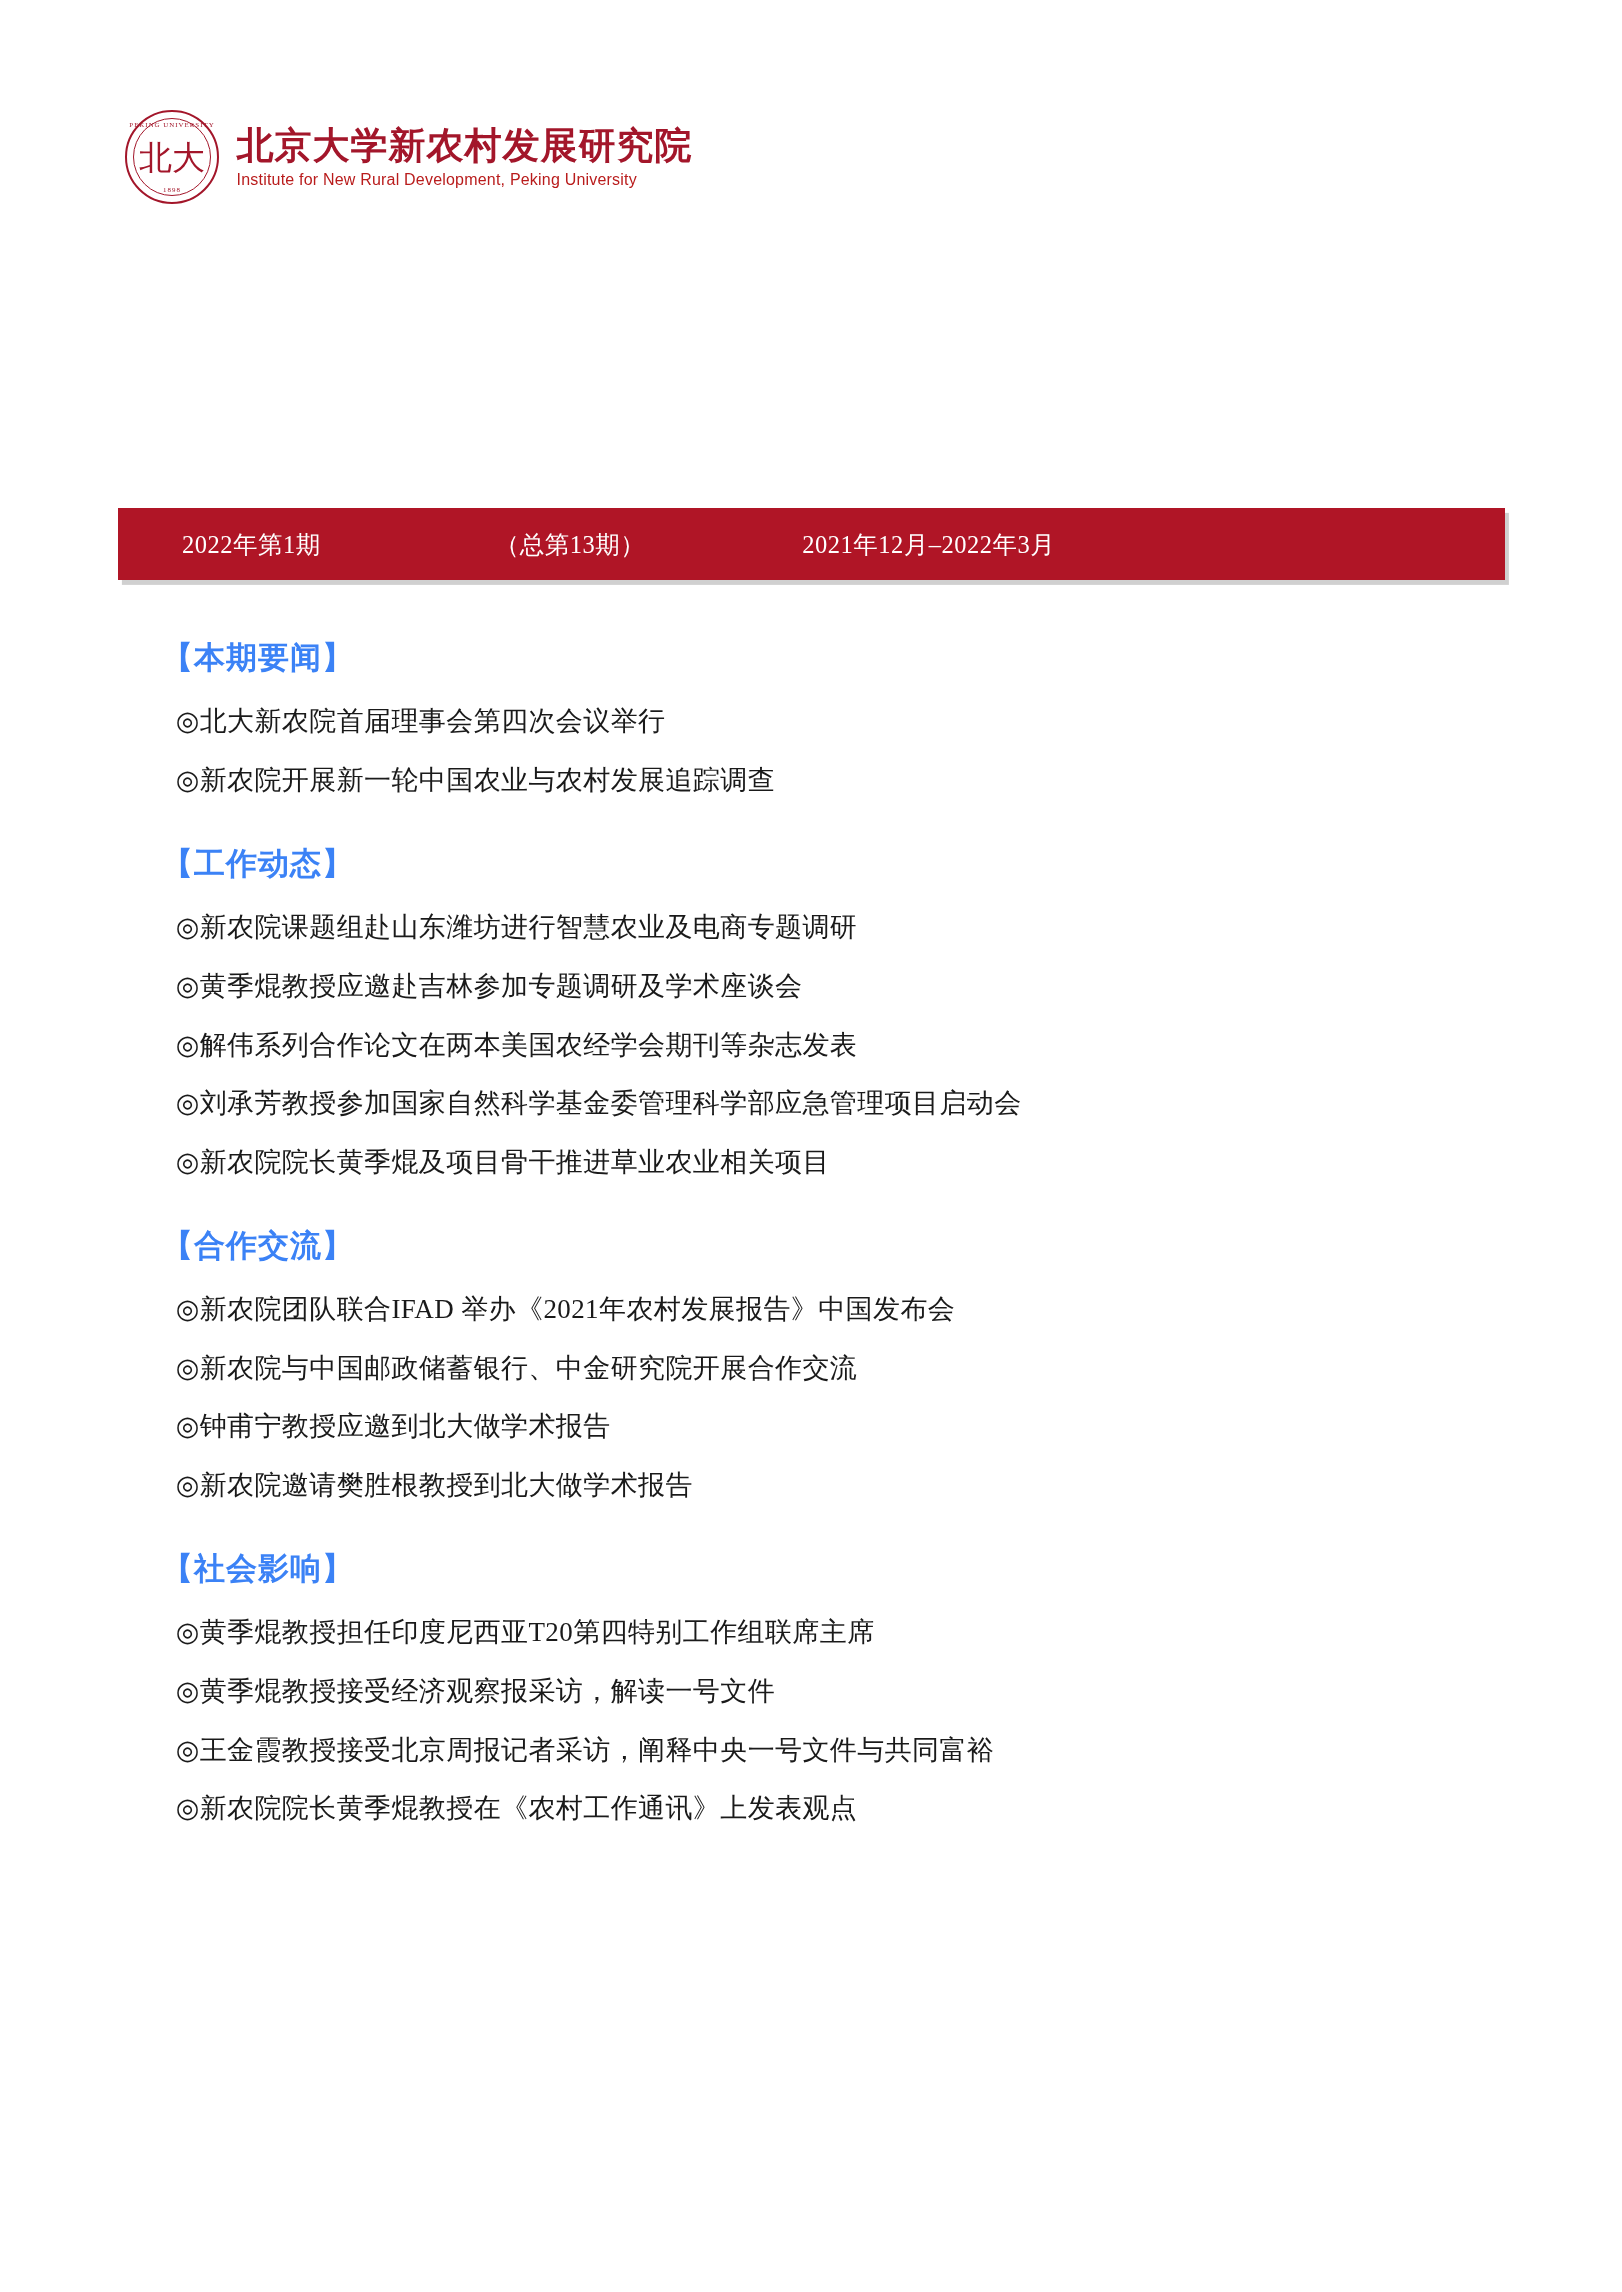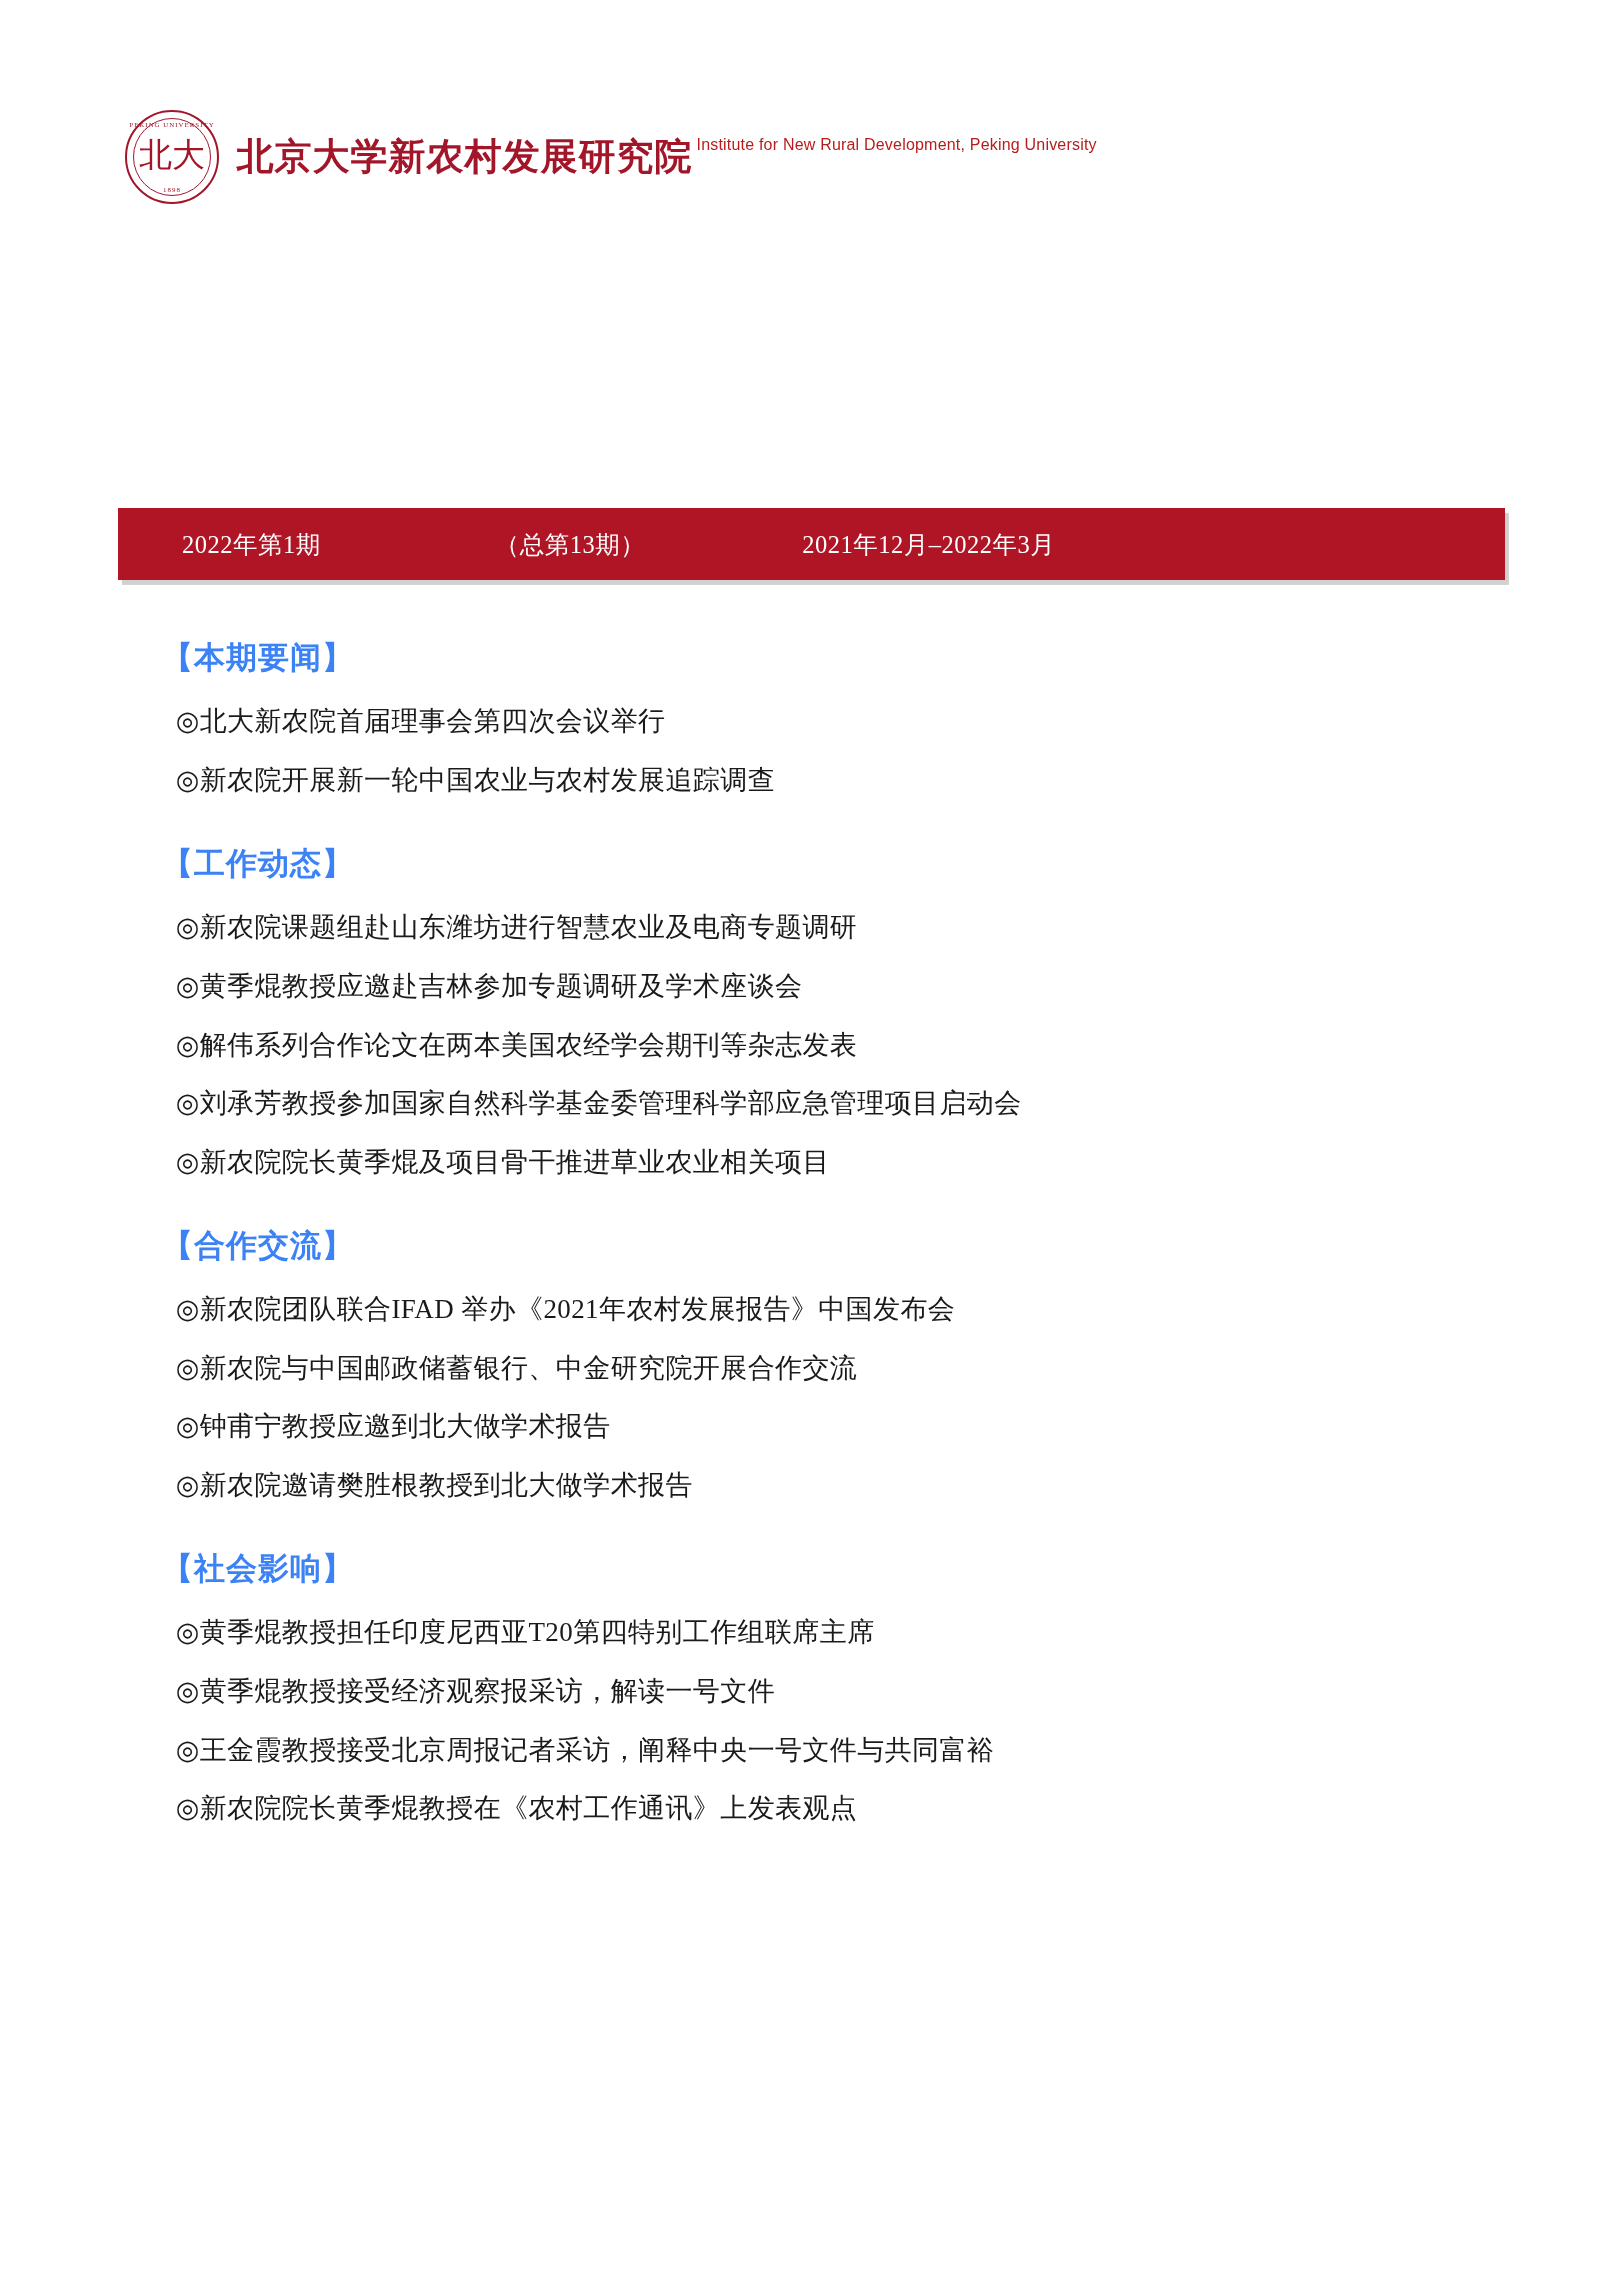--- a/index.html
+++ b/index.html
@@ -49,40 +49,40 @@
   }
   .seal-mark {
     position: absolute;
     inset: 0;
     display: flex;
     align-items: center;
     justify-content: center;
     color: #a3162a;
     font-size: 33px;
     line-height: 1;
-    font-family: Liberation Mono, monospace;
+    font-family: Liberation Sans, sans-serif;
   }
   .seal-ring-text {
     position: absolute;
     top: 8.8px;
     left: 0;
     right: 0;
     text-align: center;
     font-size: 6.9px;
     letter-spacing: 1px;
     color: #a3162a;
   }
   .seal-ring-text.bottom {
     top: auto;
     bottom: 8.8px;
   }
 
   .org-names {
     display: flex;
-    flex-direction: row;
+    flex-direction: column;
     justify-content: center;
     gap: 3.9px;
   }
   .org-cn {
     font-size: 37px;
     font-weight: bold;
     color: #a3162a;
     letter-spacing: 1px;
     line-height: 1.12;
     font-family: "DejaVu Sans", "Liberation Sans", sans-serif;

